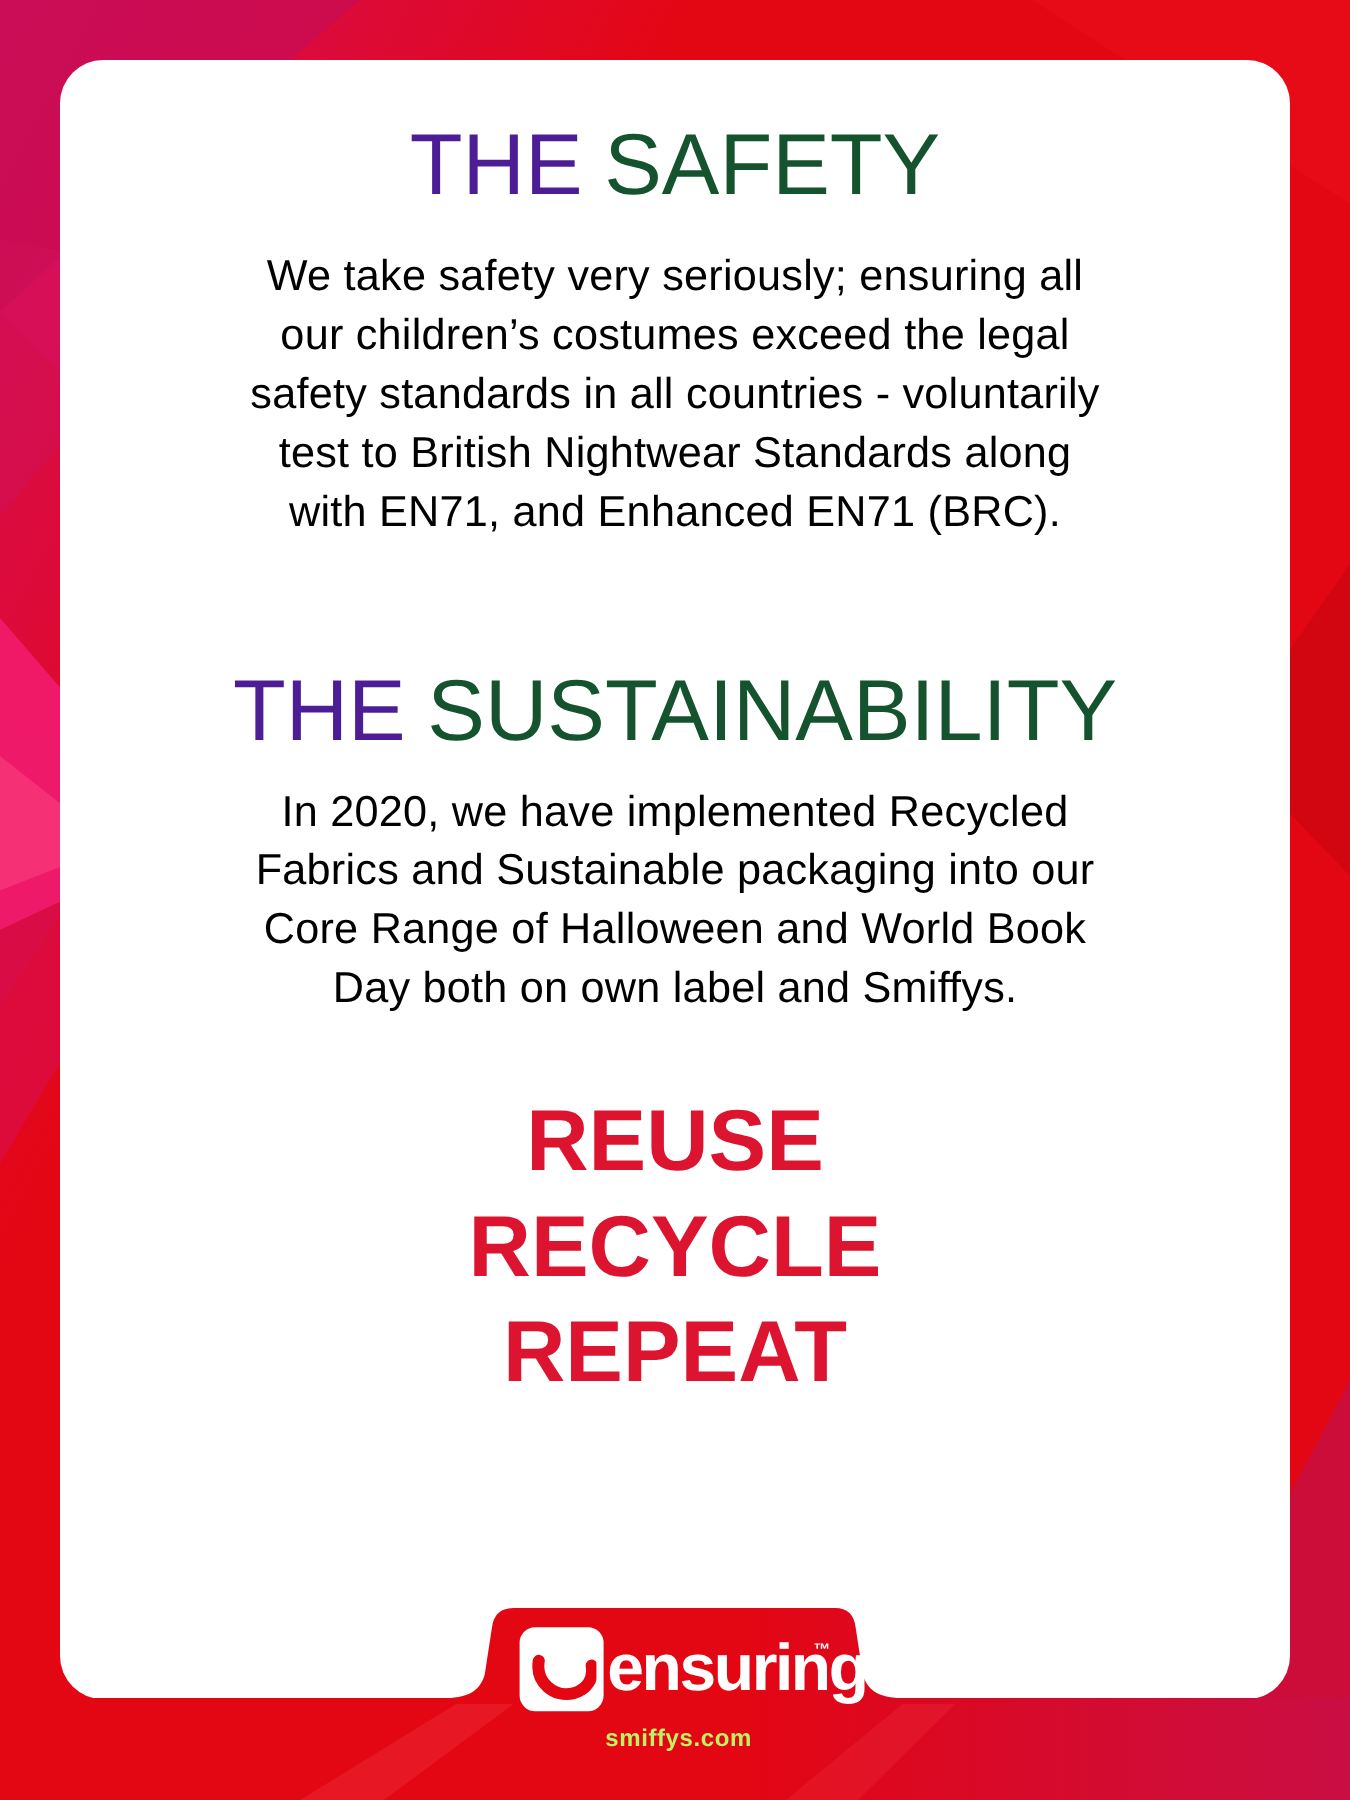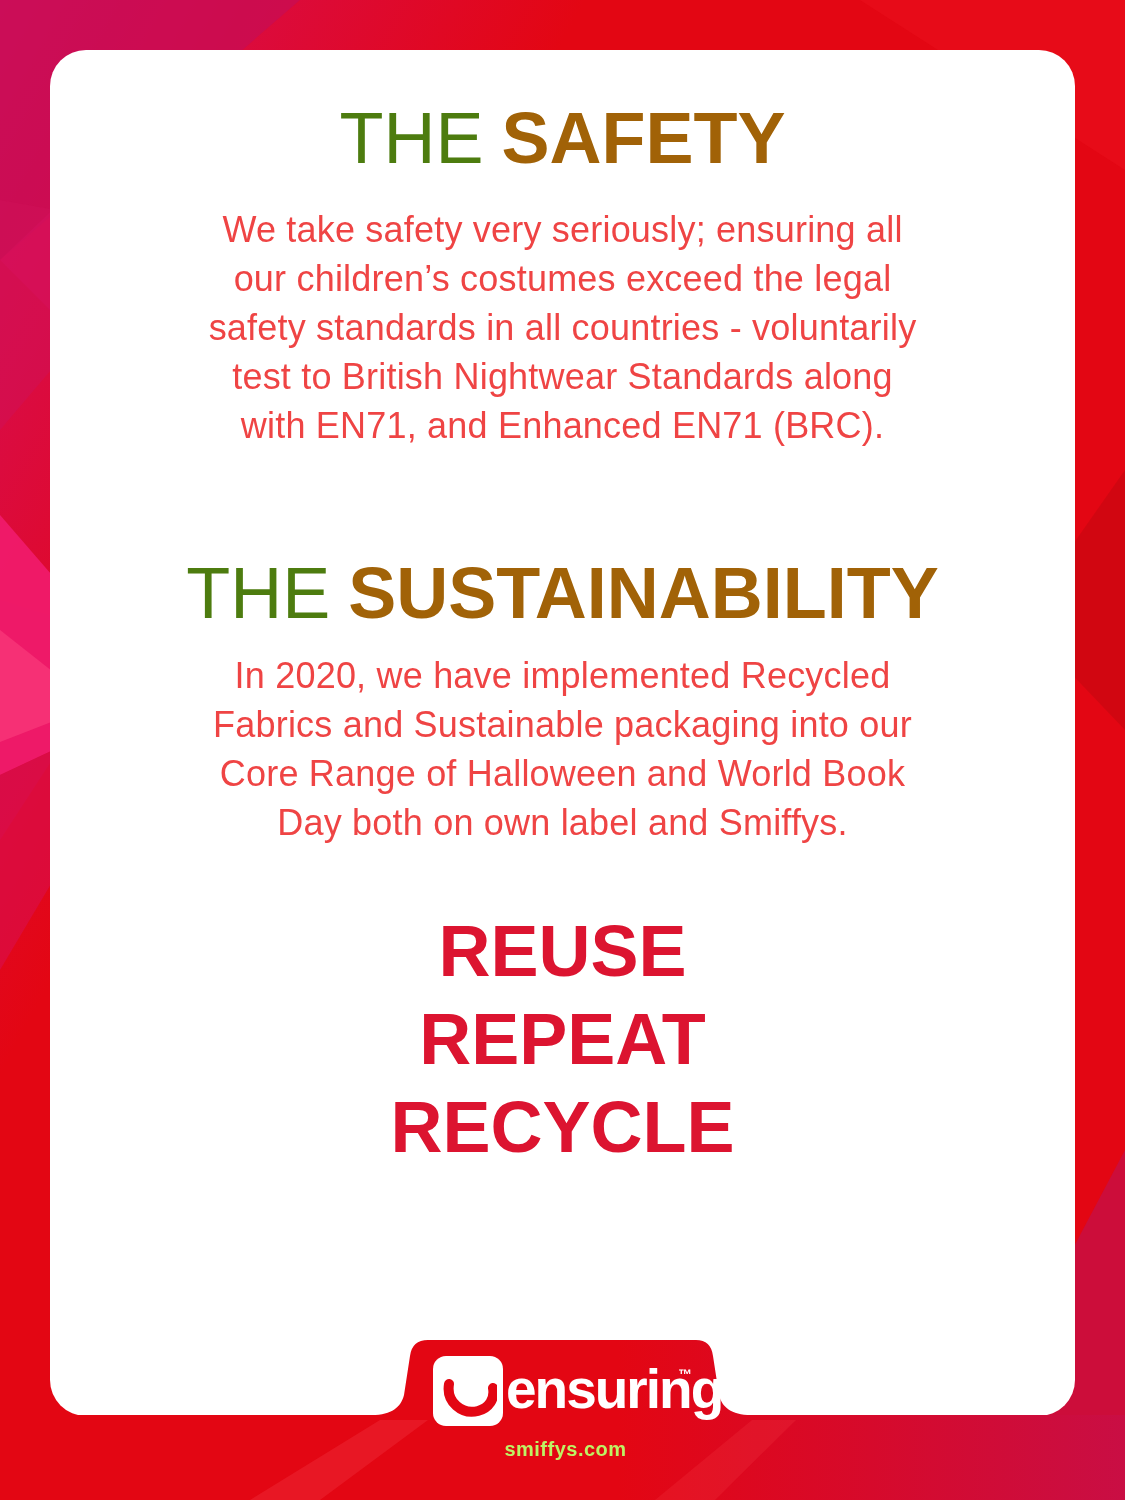--- a/index.html
+++ b/index.html
@@ -3,24 +3,24 @@
 <meta charset="utf-8">
 <style>
   html,body{margin:0;padding:0;background:#e30613;}
   .canvas{position:relative;width:1125px;height:1500px;overflow:hidden;
           font-family:"Liberation Sans",sans-serif;}
   .bg-art{position:absolute;left:0;top:0;width:1125px;height:1500px;display:block;}
   .card{position:absolute;left:50px;top:50px;width:1025px;height:1366px;
         background:#ffffff;border-radius:36px;text-align:center;
         padding-top:48px;box-sizing:border-box;}
   .heading{margin:0;font-size:72px;line-height:80px;font-weight:400;}
-  .heading .pre{color:#4d7c0f;margin-right:18px;}
-  .heading .em{color:#a16207;font-weight:700;}
+  .heading .pre{color:#4c1d95;margin-right:18px;}
+  .heading .em{color:#14532d;font-weight:400;}
   .h2{margin-top:103px;}
-  .copy{margin:27px auto 0;font-size:36px;line-height:49px;color:#ef4444;
+  .copy{margin:27px auto 0;font-size:36px;line-height:49px;color:#000000;
         white-space:pre-line;letter-spacing:.2px;}
   .copy.second{margin-top:18px;}
   .mantra{margin-top:60px;}
   .mantra-line{font-size:72px;line-height:88px;font-weight:800;color:#dc1430;}
   .footer-art{position:absolute;left:0;top:1334px;width:1125px;height:166px;display:block;}
   .logo-box{position:absolute;left:433px;top:1356px;width:70px;height:70px;
             background:#ffffff;border-radius:13px;}
   .smile{position:absolute;left:6px;top:6px;width:58px;height:58px;}
   .logo-word{position:absolute;left:506px;top:1364px;font-size:55px;line-height:50px;
              font-weight:700;color:#ffffff;letter-spacing:-2px;}
@@ -73,22 +73,22 @@
       <span class="pre">THE</span><span class="em">SUSTAINABILITY</span>
     </h1>
 
     <p class="copy second">In 2020, we have implemented Recycled
 Fabrics and Sustainable packaging into our
 Core Range of Halloween and World Book
 Day both on own label and Smiffys.</p>
 
     <div class="mantra">
       <div class="mantra-line">REUSE</div>
+      <div class="mantra-line">RECYCLE</div>
       <div class="mantra-line">REPEAT</div>
-      <div class="mantra-line">RECYCLE</div>
     </div>
   </main>
 
   <svg class="footer-art" viewBox="0 0 1125 166" preserveAspectRatio="none" aria-hidden="true">
     <defs>
       <linearGradient id="bandG" x1="0" y1="0" x2="1" y2="0">
         <stop offset="0" stop-color="#e30613"></stop>
         <stop offset="0.55" stop-color="#e30613"></stop>
         <stop offset="1" stop-color="#c90e44"></stop>
       </linearGradient>

